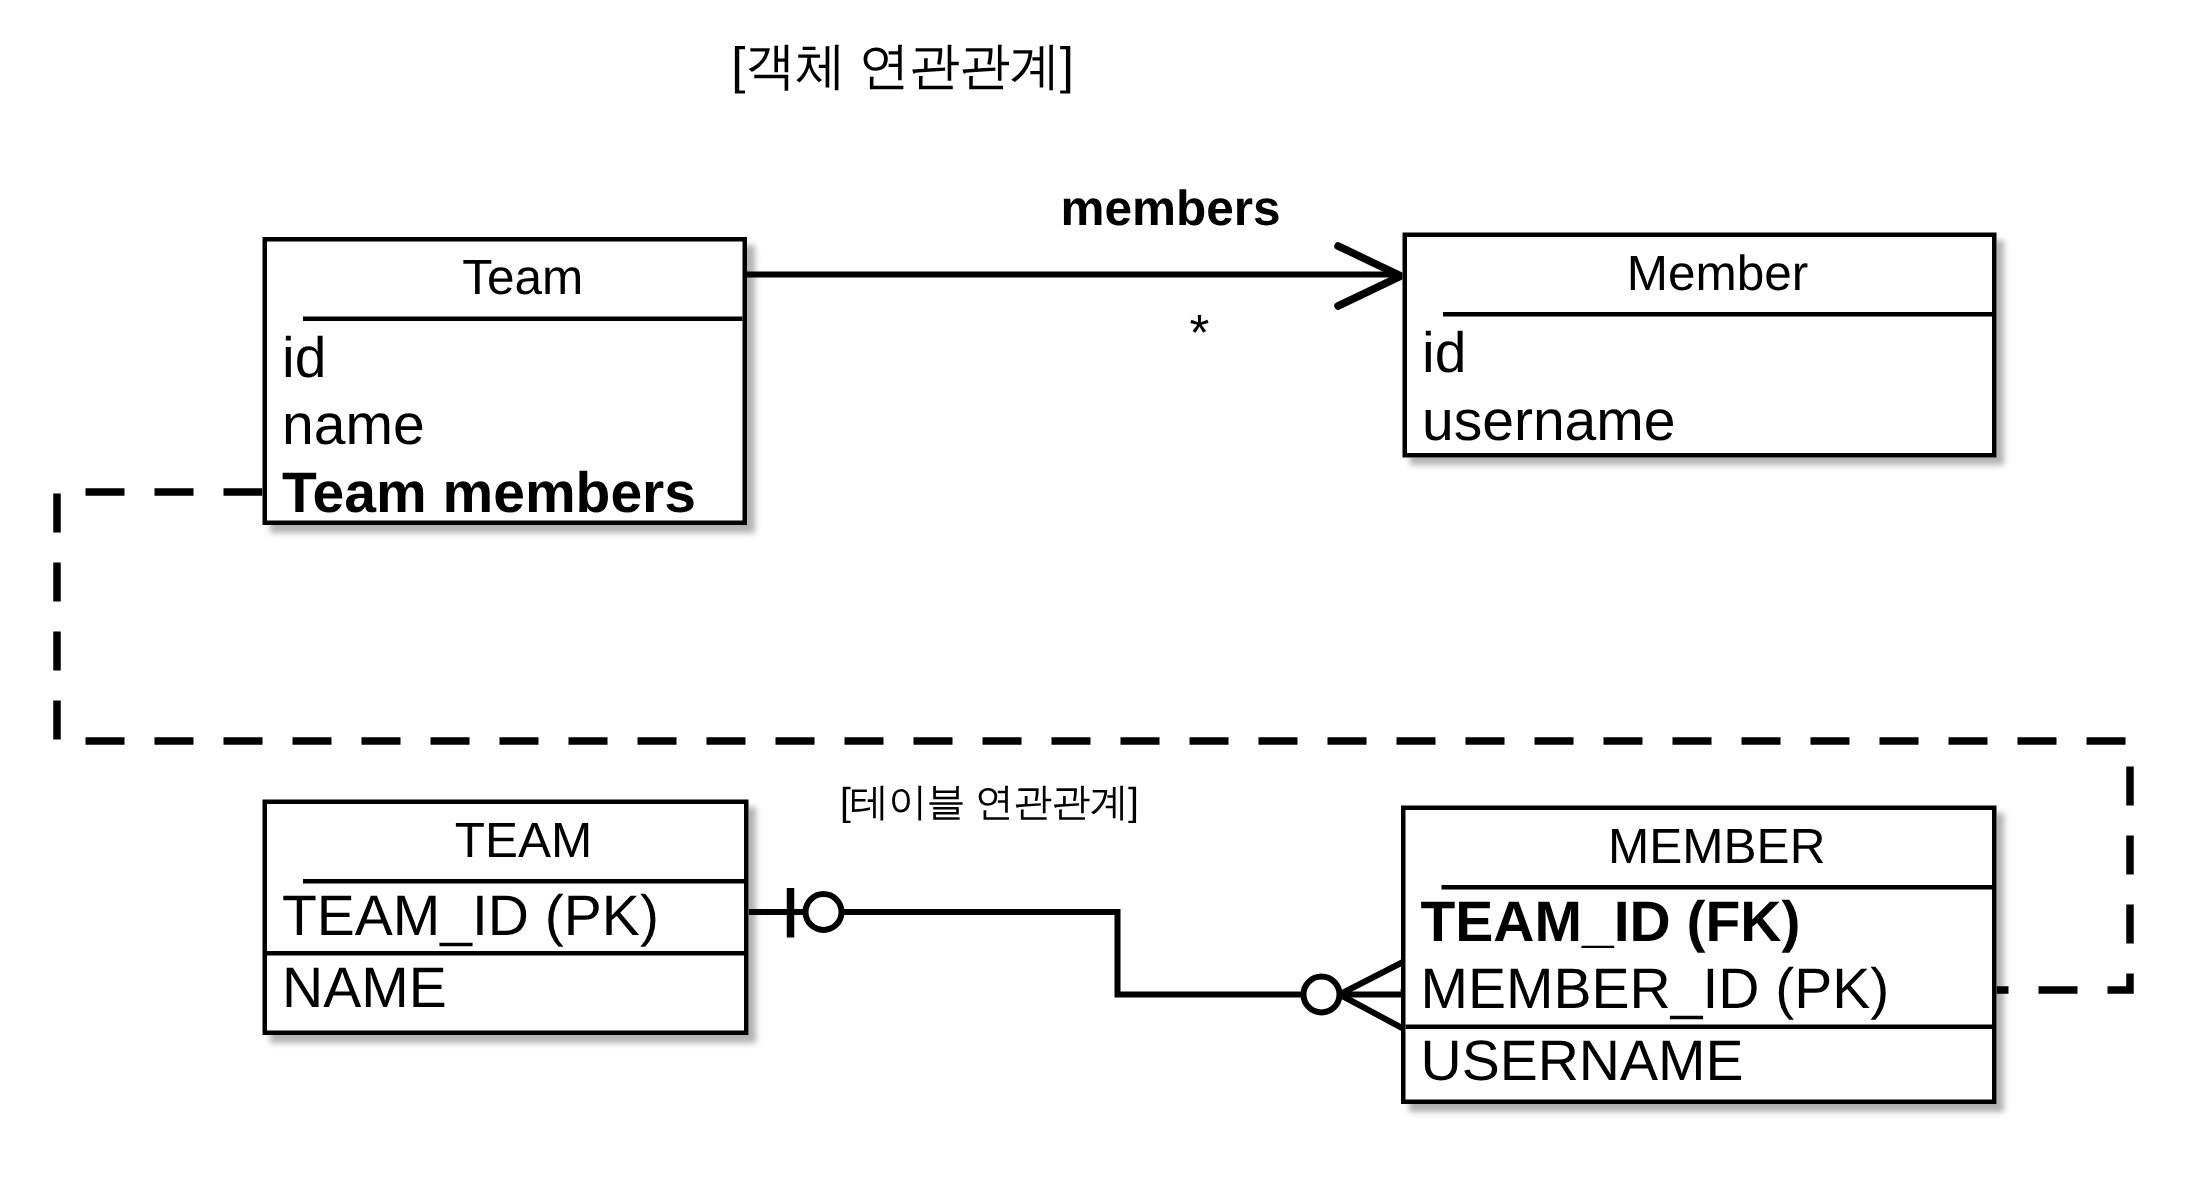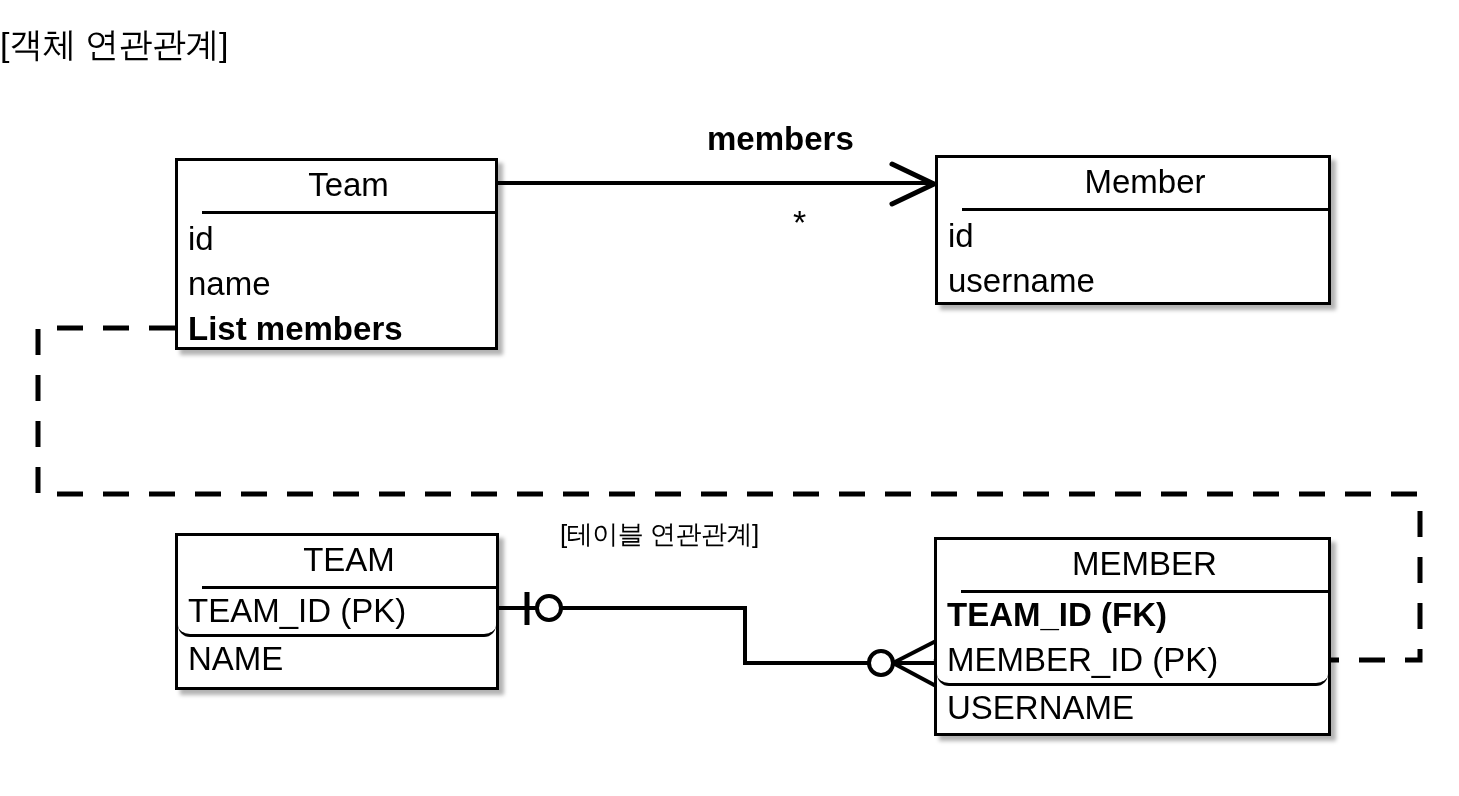--- a/index.html
+++ b/index.html
@@ -11,20 +11,21 @@
     position:relative;
     width:1459px;
     height:796px;
     background:#ffffff;
     overflow:hidden;
   }
   
   .title-obj{
     position:absolute;
     left:0; top:22px; width:1203px;
+    text-align:center;
     font-size:34px;
     line-height:44px;
     letter-spacing:-0.5px;
     white-space:nowrap;
   }
   .title-map{
     position:absolute;
     left:46px; top:410px;
     font-size:34px;
     line-height:44px;
@@ -52,28 +53,28 @@
     font-size:33px;
     line-height:44px;
     padding:2px 6px 4px 6px;
     border-bottom:3px solid #000000;
     box-sizing:border-box;
     white-space:nowrap;
     overflow:hidden;
     margin-left:24px;
   }
   .box .cell{
-    font-size:33px;
+    font-size:38px;
     line-height:42px;
     padding:1px 6px 2px 10px;
     box-sizing:border-box;
     white-space:nowrap;
     overflow:hidden;
   }
-  .box .cell.sep{ border-bottom:3px solid #000000;border-radius:12px; }
+  .box .cell.sep{ border-bottom:3px solid #000000; }
   .box .cell.bold{ font-weight:bold; }
   .box .body{ padding-top:3px; padding-bottom:4px; }
 
   
   #team-class{ left:175px; top:158px; width:323px; height:192px; }
   #member-class{ left:935px; top:155px; width:396px; height:150px; }
   #team-table{ left:175px; top:533px; width:324px; height:157px; }
   #member-table{ left:934px; top:537px; width:397px; height:199px; }
 
   
@@ -137,21 +138,21 @@
   </svg>
 
   <div class="lbl-members">members</div>
   <div class="lbl-star">*</div>
 
   <div id="team-class" class="box">
     <div class="hdr">Team</div>
     <div class="body">
       <div class="cell">id</div>
       <div class="cell">name</div>
-      <div class="cell bold">List members</div>
+      <div class="cell bold">Team members</div>
     </div>
   </div>
 
   <div id="member-class" class="box">
     <div class="hdr">Member</div>
     <div class="body">
       <div class="cell">id</div>
       <div class="cell">username</div>
     </div>
   </div>

